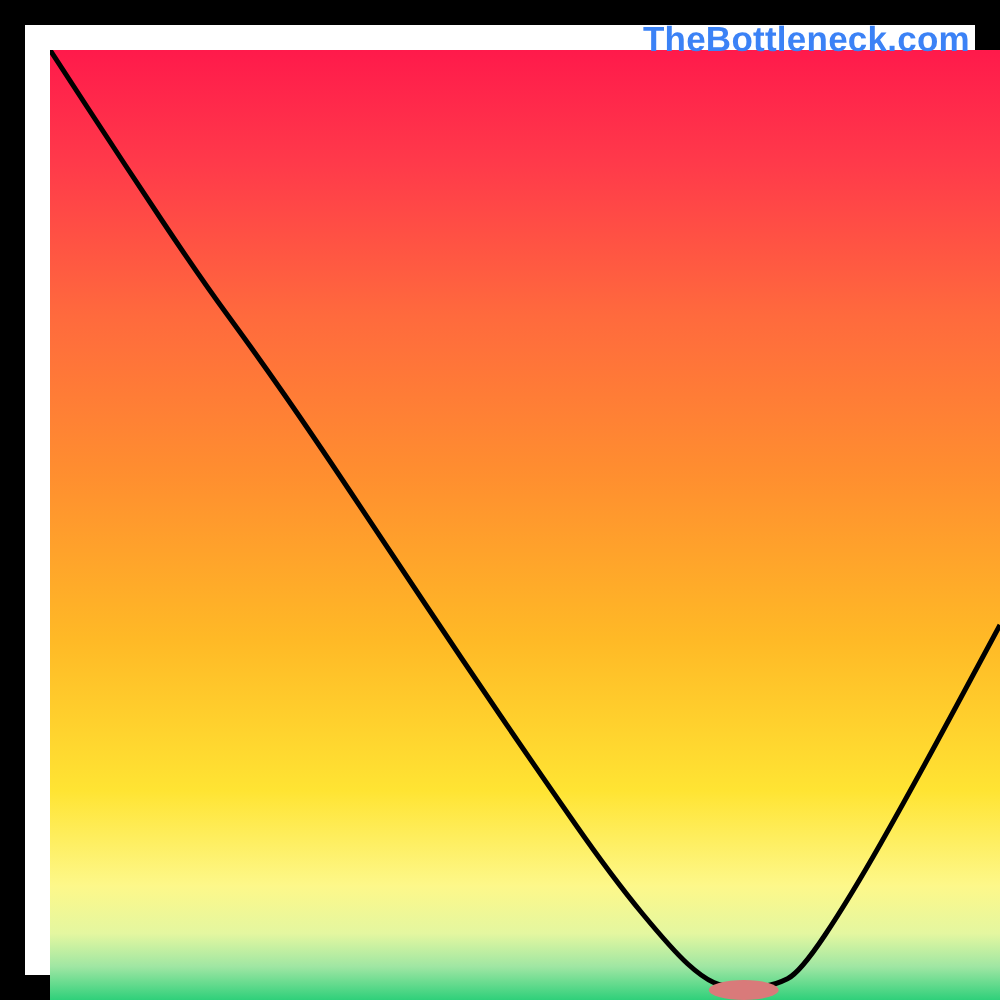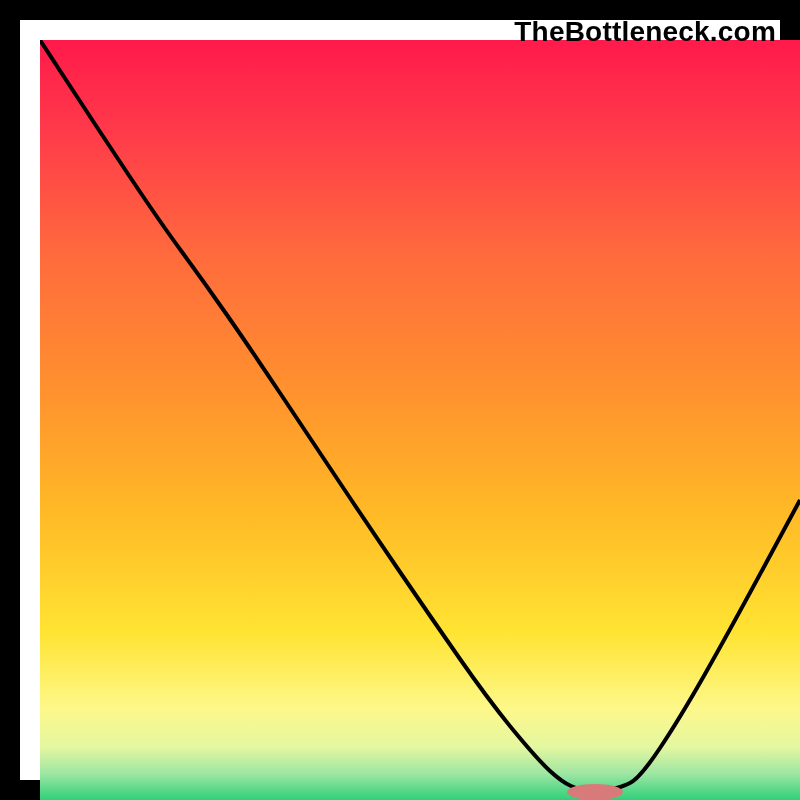--- a/index.html
+++ b/index.html
@@ -26,21 +26,21 @@
     width: 760px;
     height: 760px;
   }
   .watermark {
     position: absolute;
     top: -4px;
     right: 4px;
     font-family: Arial, Helvetica, sans-serif;
     font-size: 28px;
     font-weight: 600;
-    color: #000000;
+    color: #3b82f6;
     letter-spacing: 0.2px;
     user-select: none;
   }
 </style>
 </head>
 <body>
 
 <div class="frame">
   <svg class="plot" width="760" height="760" viewBox="0 0 760 760">
     <defs>

